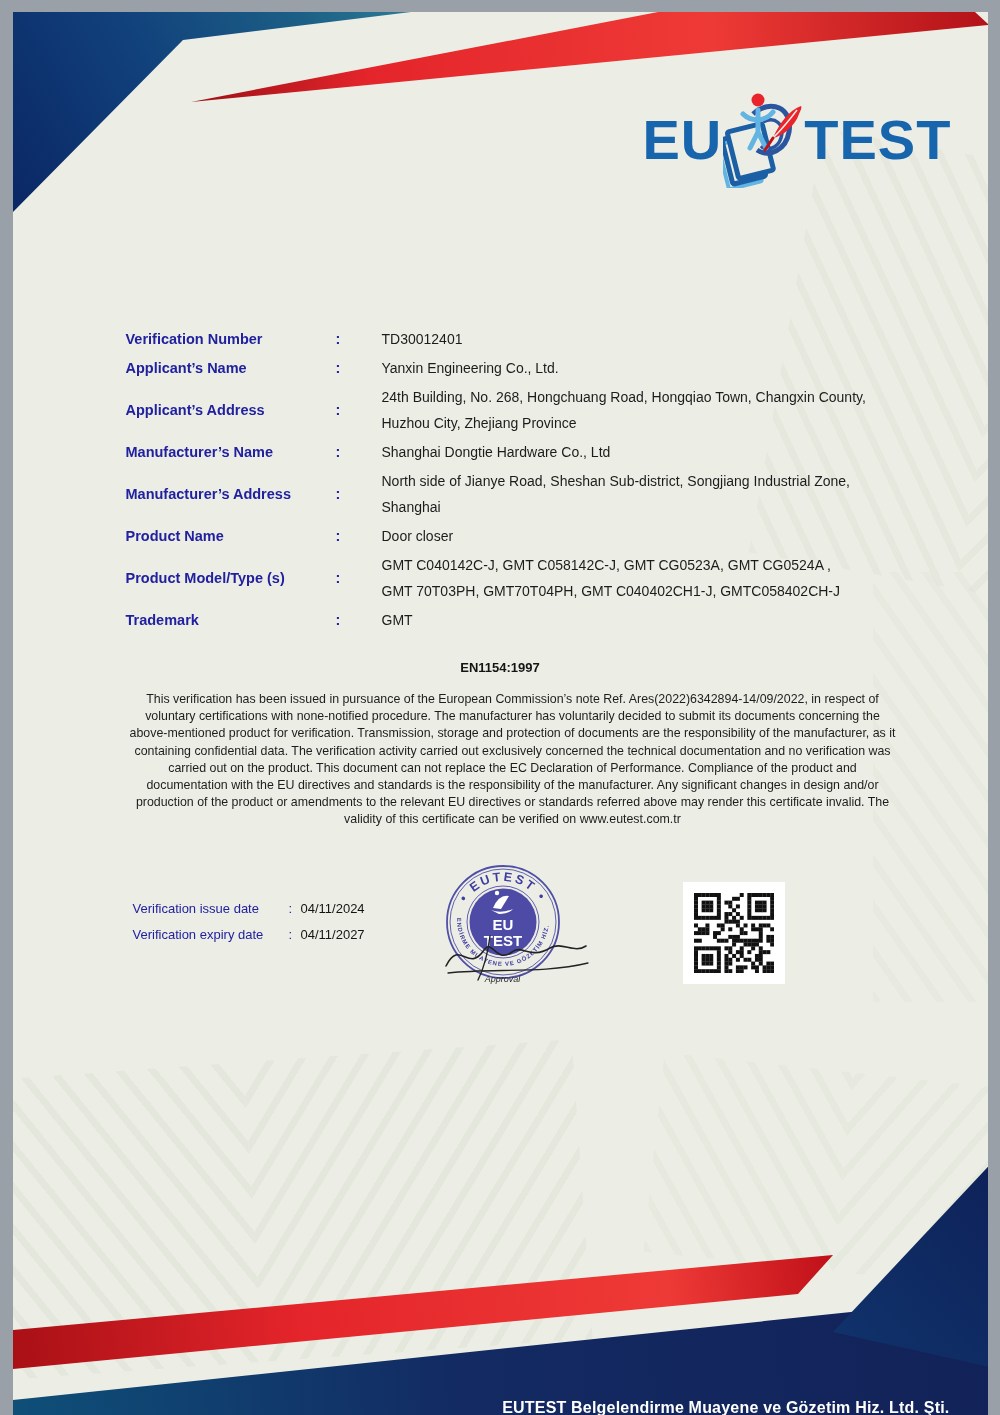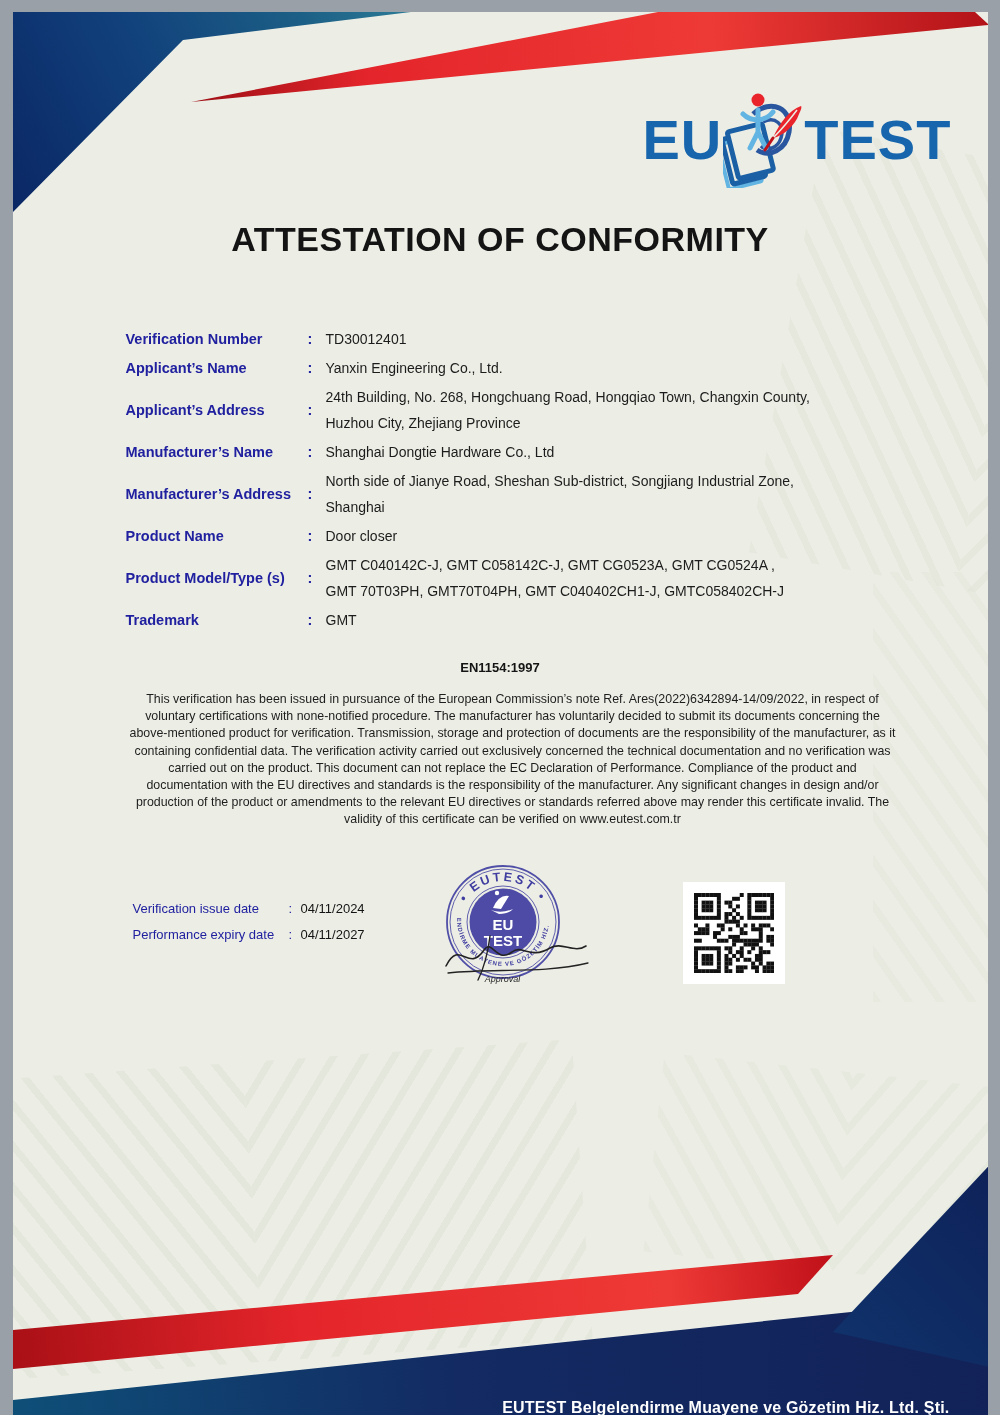--- a/index.html
+++ b/index.html
@@ -17,21 +17,21 @@
   .deco{position:absolute;left:0;pointer-events:none;}
   
   .logo{position:absolute;left:630px;top:80px;display:flex;align-items:center;}
   .logo .word{font-size:56px;font-weight:bold;color:#1766ad;letter-spacing:1px;line-height:1;}
   .logo svg{margin:0 1px;}
   
   .title{position:absolute;left:0;top:208px;width:100%;text-align:center;
     font-size:34px;font-weight:bold;color:#141414;letter-spacing:.5px;}
   
   .fields{position:absolute;left:113px;top:314px;width:774px;}
-  .frow{display:flex;margin-bottom:3px;}
+  .frow{display:flex;margin-bottom:3px;gap:28px;}
   .flabel{width:182px;color:#2121a0;font-weight:bold;font-size:14.5px;line-height:26px;align-self:center;}
   .fcolon{width:18px;color:#2121a0;font-weight:bold;font-size:14.5px;line-height:26px;align-self:center;}
   .fvalue{flex:1;color:#1c1c1c;font-size:14px;line-height:26px;white-space:pre-line;align-self:center;}
   
   .standard{position:absolute;left:0;top:648px;width:100%;text-align:center;
     font-size:13px;font-weight:bold;color:#141414;}
   .statement{position:absolute;left:116px;top:679px;width:768px;text-align:center;
     font-size:12.4px;line-height:17.2px;color:#1d1d1d;}
   
   .dates{position:absolute;left:120px;top:889px;font-size:13px;font-weight:normal;}
@@ -121,21 +121,20 @@
       <circle cx="35" cy="8" r="6.5" fill="#e9242b"></circle>
       <path d="M20 22 C28 30 42 30 50 20" fill="none" stroke="#62b4e2" stroke-width="5" stroke-linecap="round"></path>
       <path d="M35 18 L35 40 M35 40 L27 56 M35 40 L43 56" fill="none" stroke="#62b4e2" stroke-width="5" stroke-linecap="round"></path>
       <path d="M78 14 C66 18 56 32 50 46 C60 44 72 34 76 22 C78 18 79 15 78 14 Z" fill="#e9242b"></path>
       <path d="M50 46 C58 38 68 26 74 18" fill="none" stroke="#eceee5" stroke-width="1.5"></path>
       <path d="M50 46 L42 58" fill="none" stroke="#c01019" stroke-width="3" stroke-linecap="round"></path>
     </svg>
     <span class="word">TEST</span>
   </div>
 
-  <div class="title">ATTESTATION OF CONFORMITY</div>
 
   <div class="fields">
     <div class="frow">
         <div class="flabel">Verification Number</div>
         <div class="fcolon">:</div>
         <div class="fvalue">TD30012401</div>
       </div>
     <div class="frow">
         <div class="flabel">Applicant’s Name</div>
         <div class="fcolon">:</div>
@@ -179,21 +178,21 @@
   <div class="standard">EN1154:1997</div>
   <div class="statement">This verification has been issued in pursuance of the European Commission’s note Ref. Ares(2022)6342894-14/09/2022, in respect of voluntary certifications with none-notified procedure. The manufacturer has voluntarily decided to submit its documents concerning the above-mentioned product for verification. Transmission, storage and protection of documents are the responsibility of the manufacturer, as it containing confidential data. The verification activity carried out exclusively concerned the technical documentation and no verification was carried out on the product. This document can not replace the EC Declaration of Performance. Compliance of the product and documentation with the EU directives and standards is the responsibility of the manufacturer. Any significant changes in design and/or production of the product or amendments to the relevant EU directives or standards referred above may render this certificate invalid. The validity of this certificate can be verified on www.eutest.com.tr</div>
 
   <div class="dates">
     <div class="drow">
         <span class="dlabel">Verification issue date</span>
         <span class="dcolon">:</span>
         <span class="dvalue">04/11/2024</span>
       </div>
     <div class="drow">
-        <span class="dlabel">Performance expiry date</span>
+        <span class="dlabel">Verification expiry date</span>
         <span class="dcolon">:</span>
         <span class="dvalue">04/11/2027</span>
       </div>
   </div>
 
   <svg class="seal" width="120" height="120" viewBox="0 0 120 120">
     <defs>
       <path id="arcTop" d="M 17,62 A 43,43 0 0 1 103,62" fill="none"></path>
       <path id="arcBot" d="M 14,58 A 46,46 0 0 0 106,58" fill="none"></path>
     </defs>

